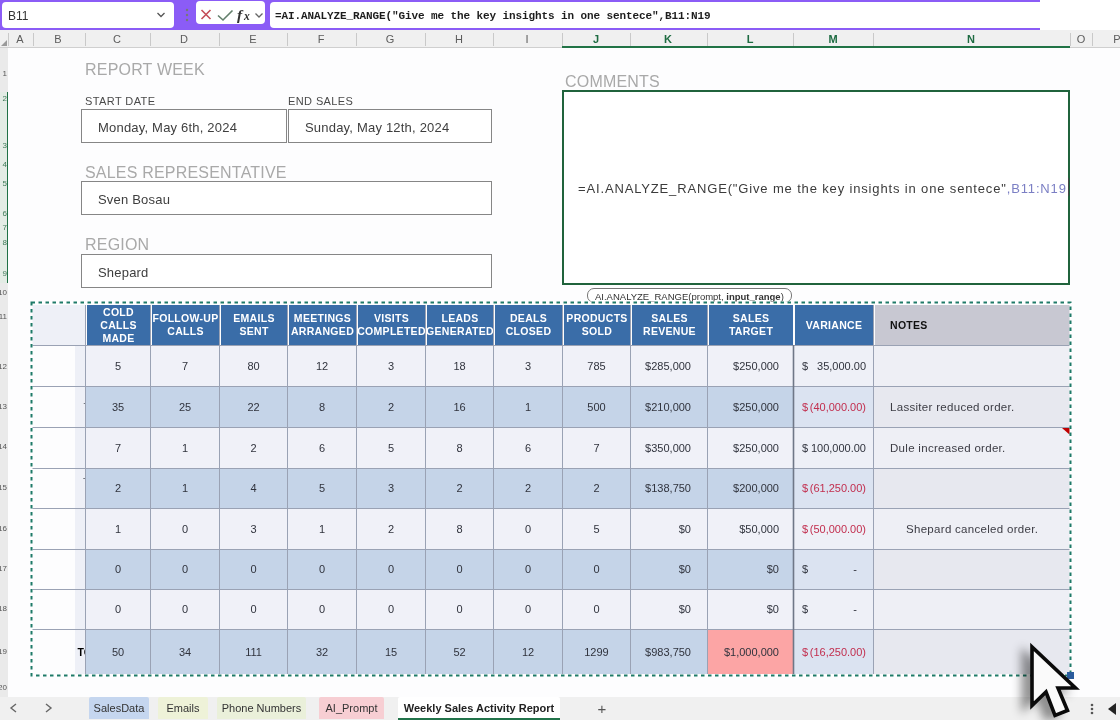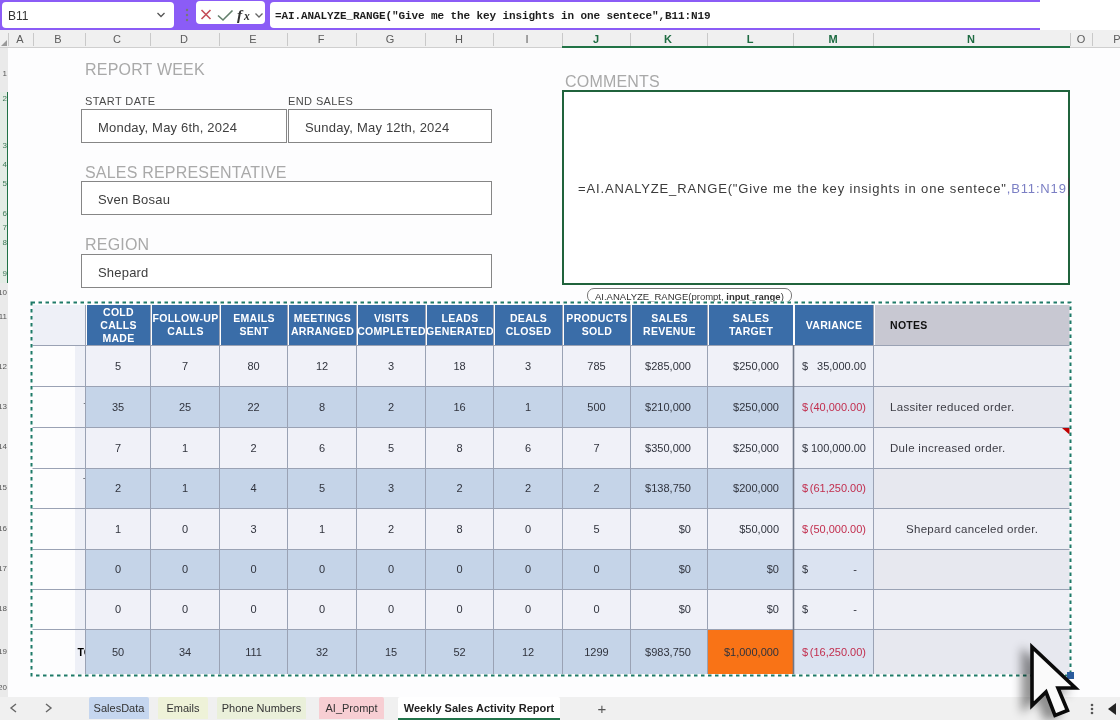--- a/index.html
+++ b/index.html
@@ -376,21 +376,21 @@
         <div class="cell " style="left: 120px; width: 68px; background: rgb(197, 212, 232);">34</div>
         <div class="cell " style="left: 189px; width: 67px; background: rgb(197, 212, 232);">111</div>
         <div class="cell " style="left: 257px; width: 68px; background: rgb(197, 212, 232);">32</div>
         <div class="cell " style="left: 326px; width: 68px; background: rgb(197, 212, 232);">15</div>
         <div class="cell " style="left: 395px; width: 67px; background: rgb(197, 212, 232);">52</div>
         <div class="cell " style="left: 463px; width: 68px; background: rgb(197, 212, 232);">12</div>
         <div class="cell " style="left: 532px; width: 67px; background: rgb(197, 212, 232);">1299</div>
         <div class="cell rt" style="left: 600px; width: 76px; background: rgb(197, 212, 232);">
           <span style="margin-right:16px">$983,750</span>
         </div>
-        <div class="cell rt" style="left: 677px; width: 85px; background: #f97316;">
+        <div class="cell rt" style="left: 677px; width: 85px; background: #fca5a5;">
           <span style="margin-right:14px">$1,000,000</span>
         </div>
         <div class="cell " style="left: 763px; width: 79px; background: rgb(219, 227, 241);">
           <span style="position:absolute;left:8px" class=" red">$</span>
           <span style="position:absolute;right:7px" class=" red">(16,250.00)</span>
         </div>
         <div class="cell lt" style="left: 843px; width: 196px; background: rgb(231, 232, 239); font-size: 11.5px; color: rgb(60, 60, 68); letter-spacing: 0.3px;">
           <span style="margin-left:16px"></span>
         </div>
       </div>

